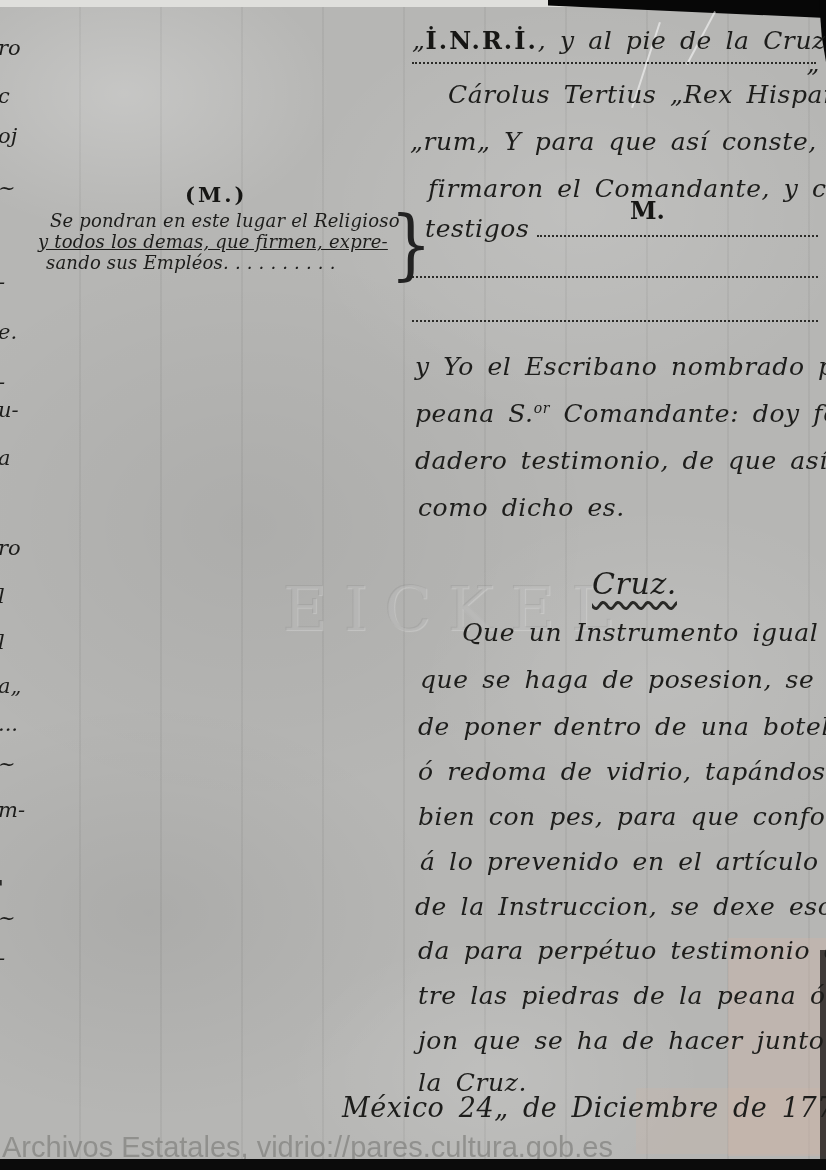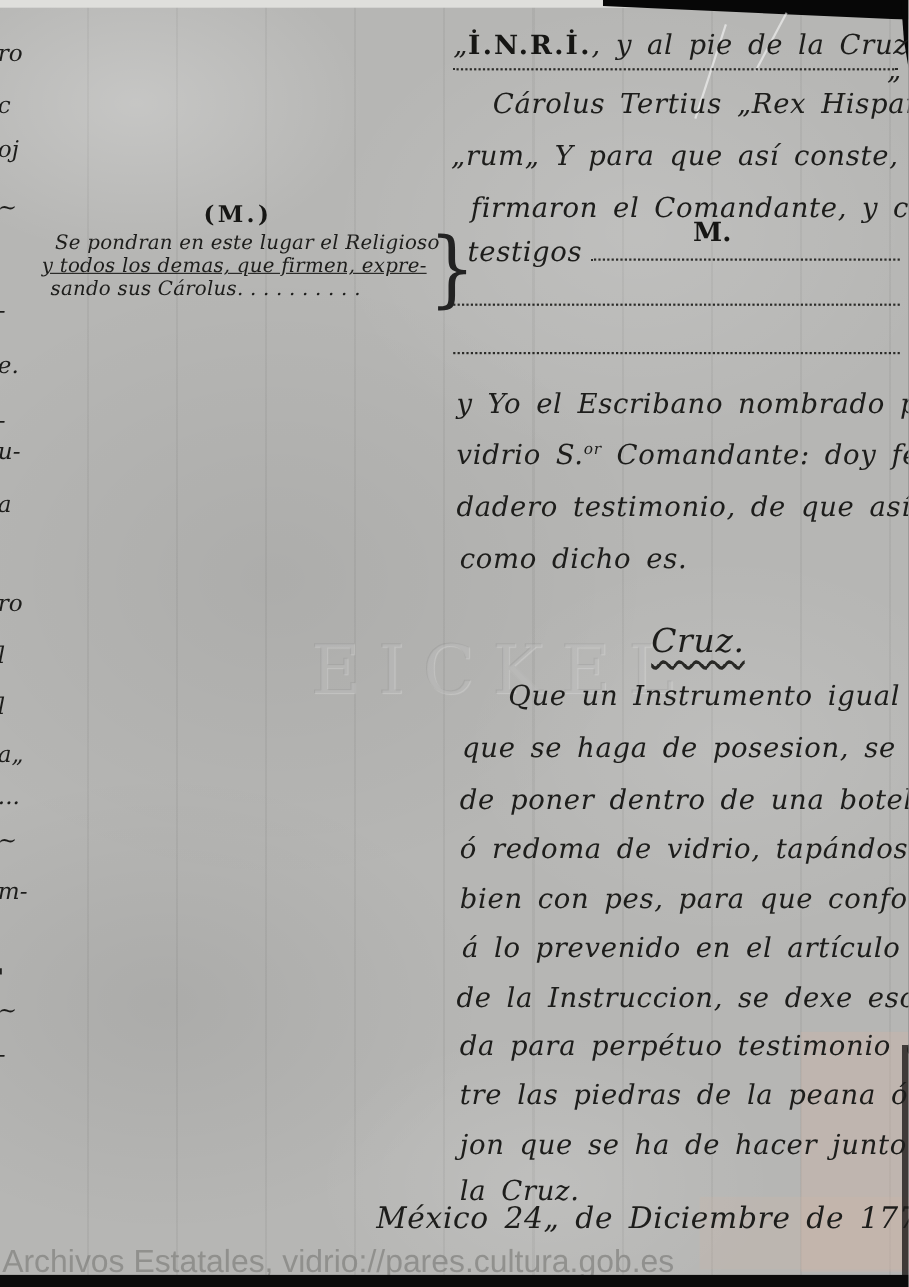--- a/index.html
+++ b/index.html
@@ -79,26 +79,26 @@
     <span class="hw" style="font-size:25px;letter-spacing:.6px;">testigos</span>
     <div style="flex:1;border-bottom:2px dotted #2b2b28;margin:0 0 6px 8px;"></div>
   </div>
 
   <div class="dotrow" style="left:412px;right:8px;top:276px;"></div>
   <div class="dotrow" style="left:412px;right:8px;top:320px;"></div>
 
   <div class="print" style="position:absolute;left:185px;top:182px;font-size:21px;letter-spacing:3px;">(M.)</div>
   <div class="mnote hw" style="left:50px;top:210px;">Se pondran en este lugar el Religioso</div>
   <div class="mnote hw" style="left:38px;top:231px;text-decoration:underline;">y todos los demas, que firmen, expre-</div>
-  <div class="mnote hw" style="left:46px;top:252px;">sando sus Cárolus. . . . . . . . . .</div>
+  <div class="mnote hw" style="left:46px;top:252px;">sando sus Empléos. . . . . . . . . .</div>
   <div style="position:absolute;left:390px;top:200px;font-size:66px;font-family:'DejaVu Serif',serif;color:#222;transform:scaleY(1.15);transform-origin:top;">}</div>
 
   <div class="line hw" style="left:415px;top:352px;">y Yo el Escribano nombrado por</div>
   <div class="line hw" style="left:415px;top:399px;">
-    <span>vidrio S.</span><sup style="font-size:14px;">or</sup><span> Comandante: doy fe, y ver-</span>
+    <span>peana S.</span><sup style="font-size:14px;">or</sup><span> Comandante: doy fe, y ver-</span>
   </div>
   <div class="line hw" style="left:415px;top:446px;">dadero testimonio, de que así pasó</div>
   <div class="line hw" style="left:418px;top:493px;">como dicho es.</div>
 
   <div class="line hw" style="left:592px;top:566px;font-size:30px;text-decoration:underline wavy rgba(25,25,22,.9);text-underline-offset:7px;">Cruz.</div>
   <div class="line hw" style="left:462px;top:618px;">Que un Instrumento igual al</div>
   <div class="line hw" style="left:420px;top:665px;">que se haga de posesion, se ha</div>
   <div class="line hw" style="left:418px;top:712px;">de poner dentro de una botella</div>
   <div class="line hw" style="left:418px;top:757px;">ó redoma de vidrio, tapándose</div>
   <div class="line hw" style="left:418px;top:802px;">bien con pes, para que conforme</div>

